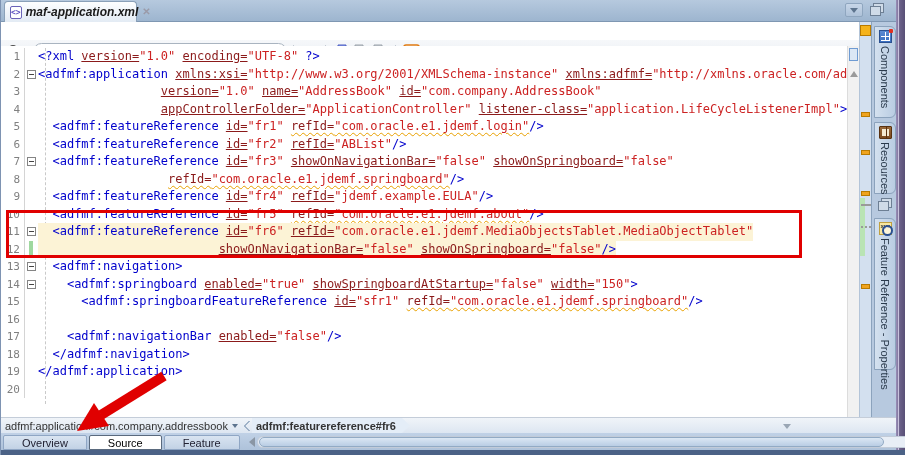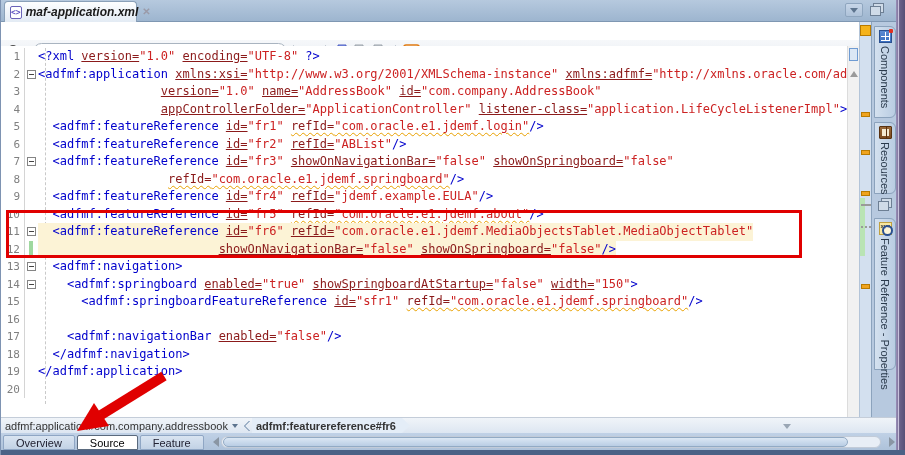--- a/index.html
+++ b/index.html
@@ -111,21 +111,21 @@
   .crumb .dd { margin-left:4px; border:3px solid transparent; border-top:4px solid #5d748e; margin-top:3px; }
   .csep { width:6px; height:10px; margin:0 2px;
       background:linear-gradient(135deg,transparent 45%,#9fb2c8 45%,#9fb2c8 55%,transparent 55%) 0 0/6px 5px no-repeat,
                  linear-gradient(45deg,transparent 45%,#9fb2c8 45%,#9fb2c8 55%,transparent 55%) 0 5px/6px 5px no-repeat; }
   .status-pos { position:absolute; left:760px; top:419px; font:11px "Liberation Sans", sans-serif; color:#000;margin-top:14px; }
   .status-dd { position:absolute; left:782px; top:424px; border:4px solid transparent; border-top:5px solid #9aa6b4; }
 
   
   .bottombar { position:absolute; left:0; top:433px; width:895px; height:17px;
                background:linear-gradient(#c0d1e6,#aec2da); display:flex; align-items:center; }
-  .btab { height:15px; margin-top:1px; padding:0 12px; font:11px/14px "Liberation Sans", sans-serif; color:#223;
+  .btab { height:15px; margin-top:1px; padding:0 18px; font:11px/14px "Liberation Sans", sans-serif; color:#223;
           background:linear-gradient(#d9e4f1,#c2d2e5); border:1px solid #8fa6c4; border-radius:2px 2px 0 0; margin-left:2px; }
   .btab.active { background:#fff; border:1px solid #5a6a7e; color:#000; }
   .hscroll { display:flex; align-items:center; margin-left:4px; }
   .harrow-l { border:5px solid transparent; border-right:6px solid #8a96a4; }
   .htrack { width:660px; height:12px; background:#e8eef6; border:1px solid #c2cbd8; border-radius:6px; position:relative; margin-left:2px;}
   .hthumb { position:absolute; left:1px; top:0px; width:625px; height:10px; border-radius:5px;
             background:linear-gradient(#dbe7f4,#b9cde4); border:1px solid #92aac4; }
   .harrow-r { border:5px solid transparent; border-left:6px solid #8a96a4; margin-left:8px; }
   .hgrip { width:8px; height:13px; border:1px solid #5580c0; background:#fff; margin-left:6px; }
 

